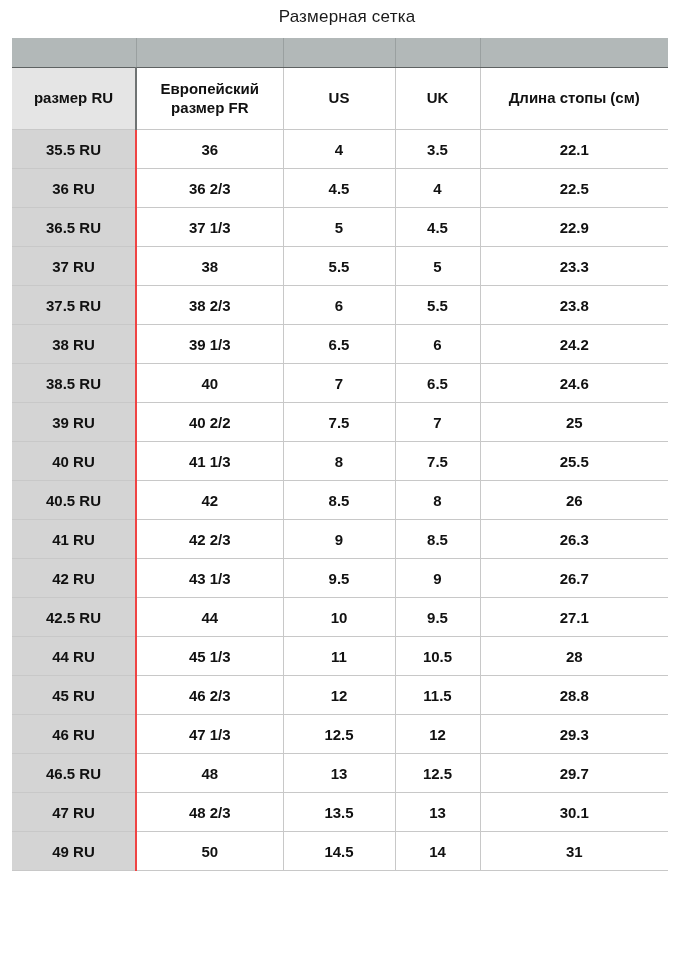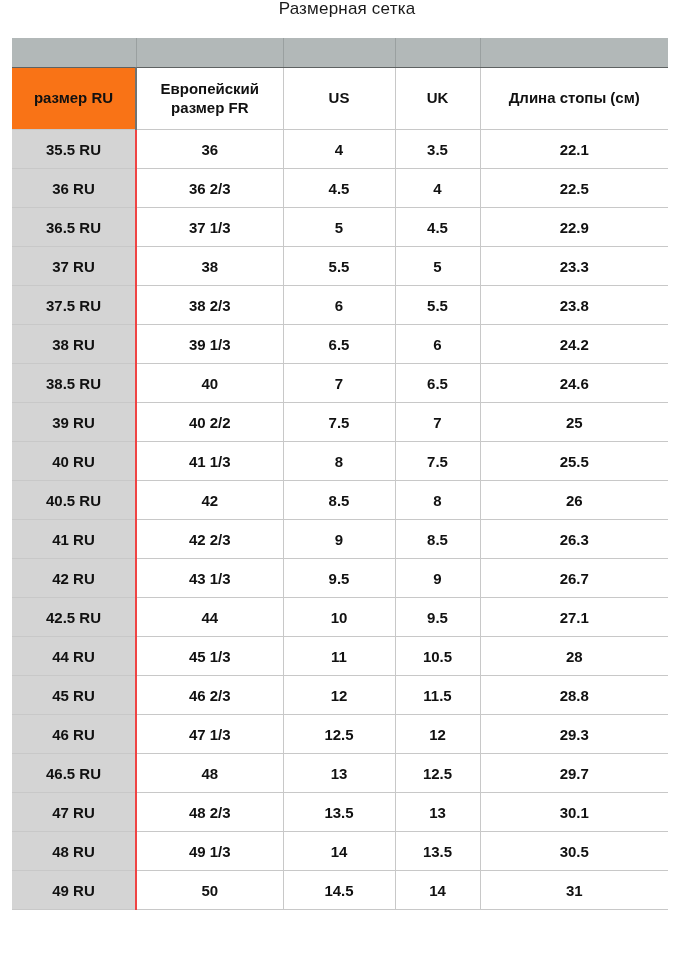--- a/index.html
+++ b/index.html
@@ -13,20 +13,21 @@
     font-family: "Liberation Sans", sans-serif;
     overflow: hidden;
   }
 
   #page-title {
     text-align: center;
     font-size: 17px;
     font-weight: 400;
     color: #1a1a1a;
     line-height: 1;
+    padding-top: 8px;
     letter-spacing: 0.2px;
     margin-left: 14px;
   }
 
   #table-wrap {
     position: absolute;
     left: 12px;
     top: 38px;
     width: 656px;
   }
@@ -61,21 +62,21 @@
     font-weight: bold;
     color: #111111;
     text-align: center;
     vertical-align: middle;
     border-right: 1px solid #c8c8c8;
     border-bottom: 1px solid #c8c8c8;
     padding: 0 6px;
     line-height: 1.25;
   }
   tr.head-row th.ru-head {
-    background: #f97316;
+    background: #e5e5e5;
     border-right: 2px solid #6f7373;
   }
   tr.head-row th:last-child { border-right: none; }
 
   
   tbody tr td {
     height: 38px;
     background: #ffffff;
     font-size: 15px;
     font-weight: bold;
@@ -243,27 +244,20 @@
           <td>29.7</td>
         </tr>
         <tr>
           <td class="ru-cell">47 RU</td>
           <td>48 2/3</td>
           <td>13.5</td>
           <td>13</td>
           <td>30.1</td>
         </tr>
         <tr>
-          <td class="ru-cell">48 RU</td>
-          <td>49 1/3</td>
-          <td>14</td>
-          <td>13.5</td>
-          <td>30.5</td>
-        </tr>
-        <tr>
           <td class="ru-cell">49 RU</td>
           <td>50</td>
           <td>14.5</td>
           <td>14</td>
           <td>31</td>
         </tr>
       </tbody>
   </table>
 </div>
 

